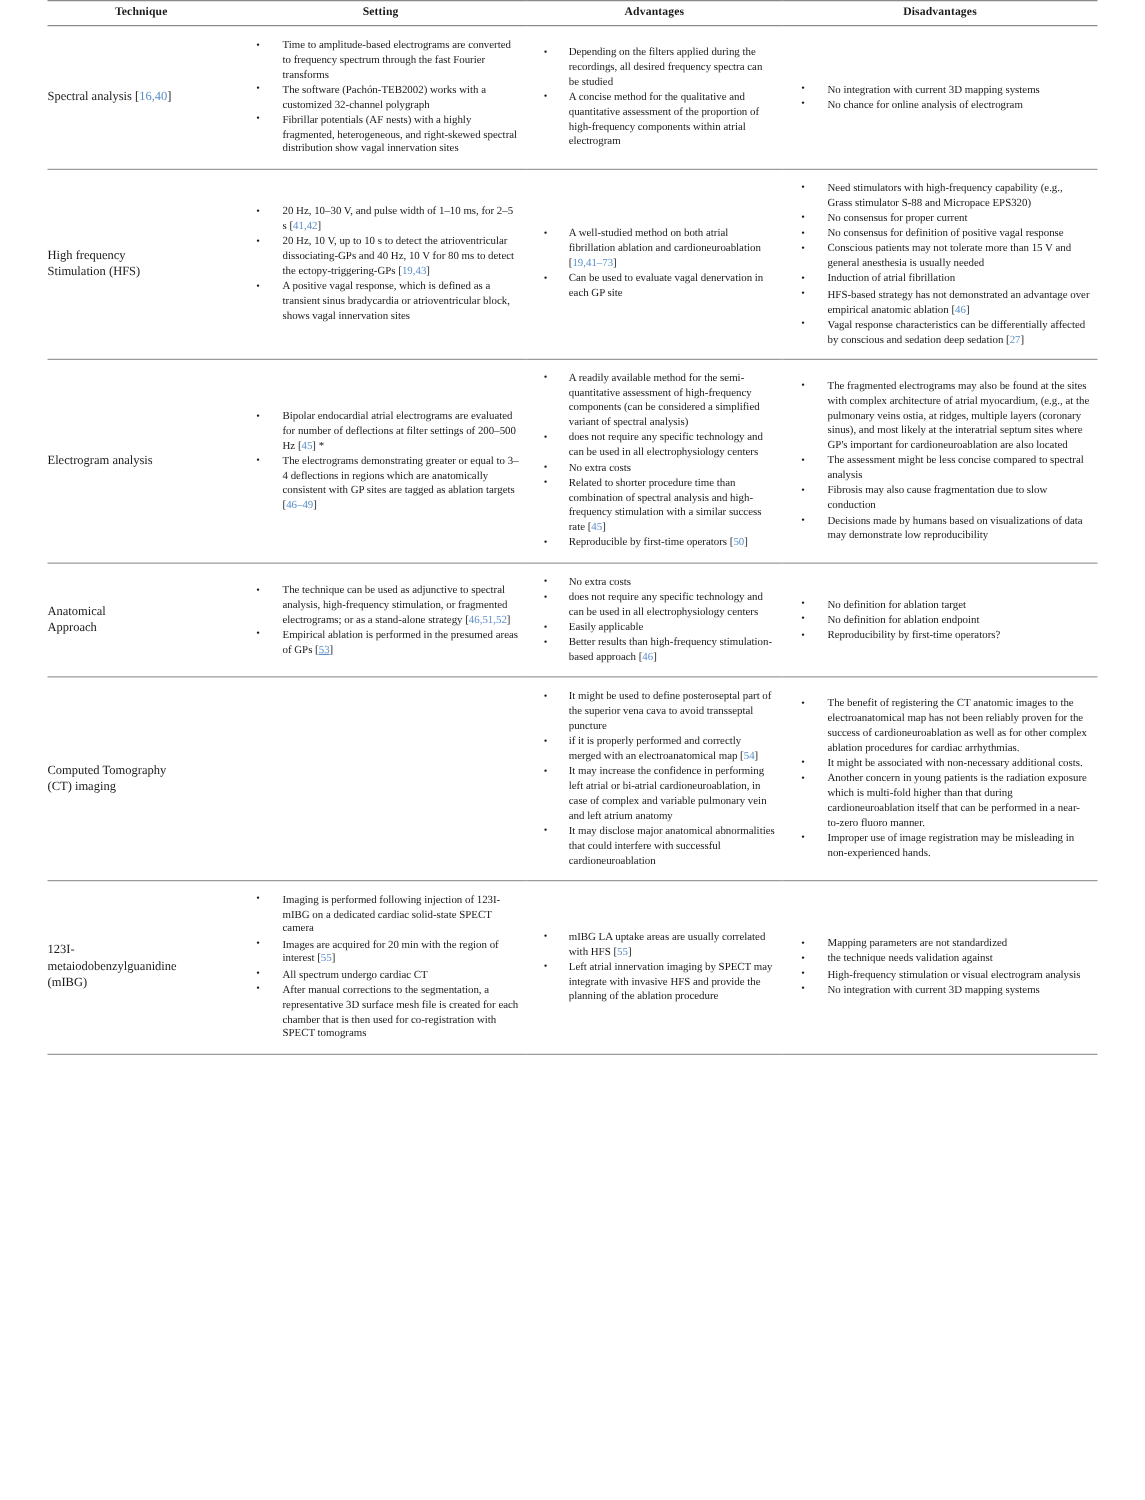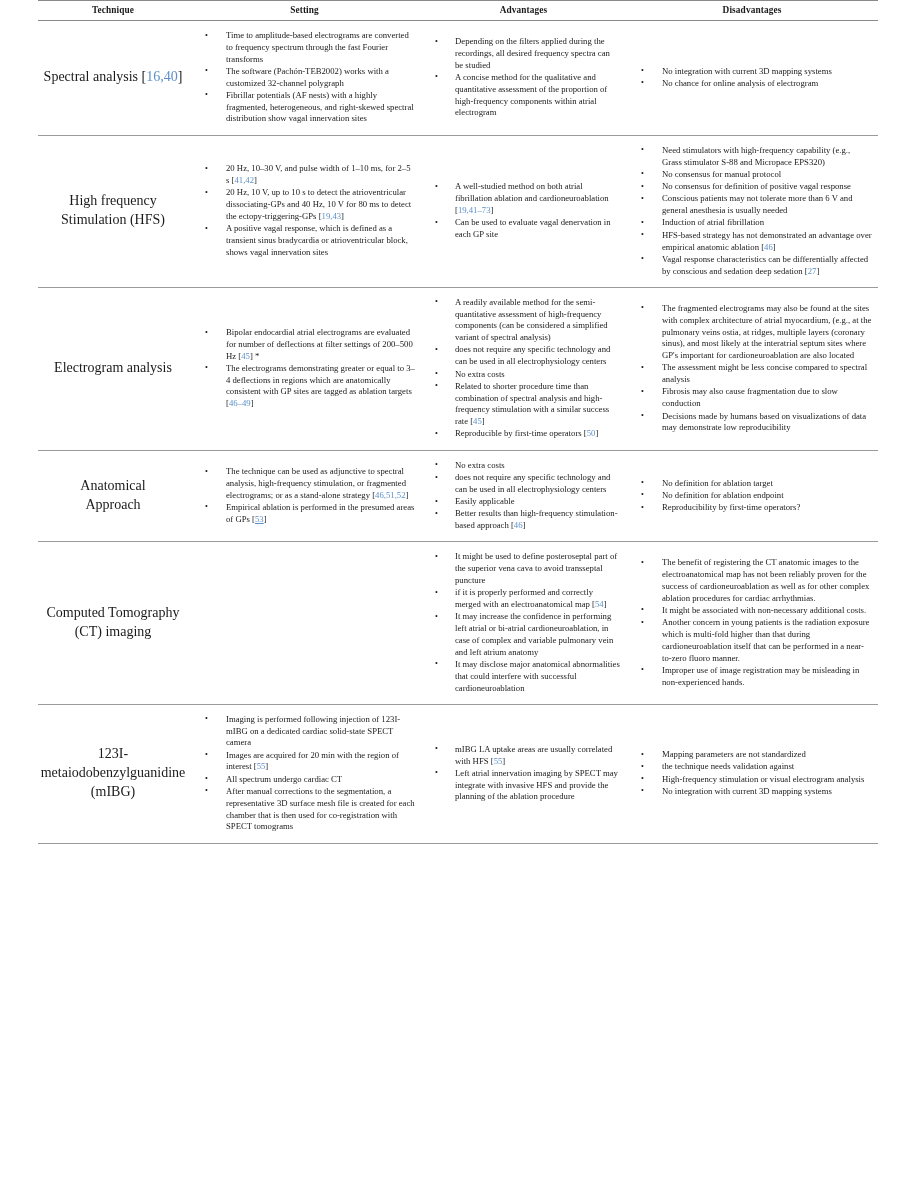--- a/index.html
+++ b/index.html
@@ -51,22 +51,22 @@
   }
   tr.body-row:last-child > td { border-bottom: 1.1px solid #9b9b9b; }
 
   
   col.c-tech { width: 150px; }
   col.c-set  { width: 233px; }
   col.c-adv  { width: 205px; }
   col.c-dis  { width: 252px; }
 
   td.tech {
-    text-align: center;
-    font-size: 14px;
+    text-align: left;
+    font-size: 10px;
     line-height: 1.35;
     padding-left: 4px;
     padding-right: 4px;
     color: #1a1a1a;
   }
 
   ul.blist {
     margin: 0;
     padding: 0 6px 0 0;
     list-style: none;
@@ -155,23 +155,23 @@
           </td>
           <td class="adv valign-mid" style="border-bottom-color: rgb(155, 155, 155);">
             <ul class="blist">
               <li>A well-studied method on both atrial fibrillation ablation and cardioneuroablation [<span class="cite" style="color: rgb(91, 143, 201);">19,41–73</span>]</li>
               <li>Can be used to evaluate vagal denervation in each GP site</li>
             </ul>
           </td>
           <td class="dis valign-mid" style="border-bottom-color: rgb(155, 155, 155);">
             <ul class="blist">
               <li>Need stimulators with high-frequency capability (e.g., Grass stimulator S-88 and Micropace EPS320)</li>
-              <li>No consensus for manual protocol</li>
+              <li>No consensus for proper current</li>
               <li>No consensus for definition of positive vagal response</li>
-              <li>Conscious patients may not tolerate more than 6 V and general anesthesia is usually needed</li>
+              <li>Conscious patients may not tolerate more than 15 V and general anesthesia is usually needed</li>
               <li>Induction of atrial fibrillation</li>
               <li>HFS-based strategy has not demonstrated an advantage over empirical anatomic ablation [<span class="cite" style="color: rgb(91, 143, 201);">46</span>]</li>
               <li>Vagal response characteristics can be differentially affected by conscious and sedation deep sedation [<span class="cite" style="color: rgb(91, 143, 201);">27</span>]</li>
             </ul>
           </td>
         </tr>
         <tr class="body-row">
           <td class="tech valign-mid" style="border-bottom-color: rgb(155, 155, 155);">Electrogram analysis</td>
           <td class="set valign-mid" style="border-bottom-color: rgb(155, 155, 155);">
             <ul class="blist">

